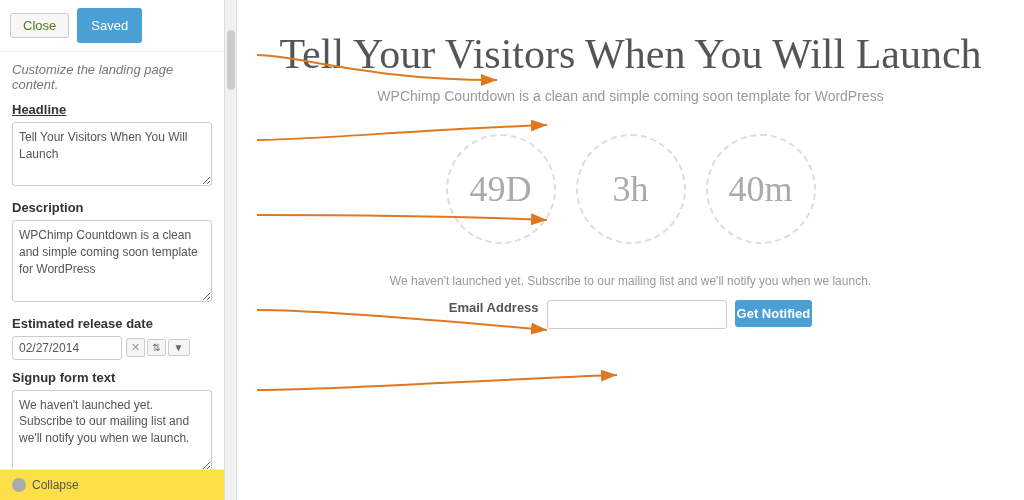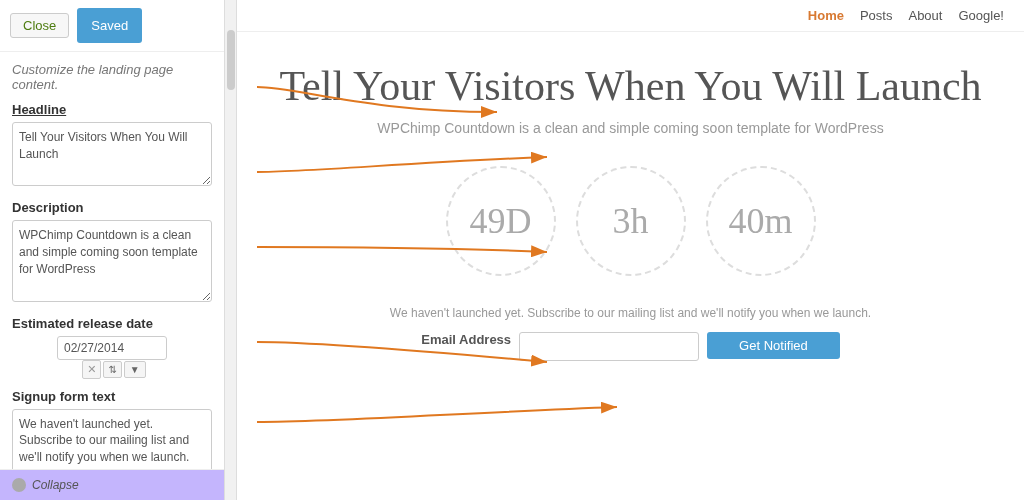--- a/index.html
+++ b/index.html
@@ -67,21 +67,20 @@
       padding: 6px;
       font-size: 12px;
       color: #555;
       resize: vertical;
       font-family: Arial, sans-serif;
       line-height: 1.4;
     }
     .date-input-wrap {
       display: flex;
       align-items: center;
-      flex-direction: column;
     }
     .date-input {
       border: 1px solid #ccc;
       border-radius: 3px;
       padding: 4px 6px;
       font-size: 12px;
       color: #555;
       width: 110px;
     }
     .date-controls {
@@ -113,25 +112,24 @@
       color: #666;
       cursor: pointer;
       background: #f5f5f5;
       border: 1px solid #ccc;
       padding: 2px 5px;
       border-radius: 2px;
     }
     .left-footer {
       border-top: 1px solid #eee;
       padding: 8px 12px;
-      background: #c4b5fd;
+      background: #fde047;
       display: flex;
       align-items: center;
       gap: 6px;
-      font-style: italic;
     }
     .collapse-icon {
       width: 14px;
       height: 14px;
       background: #aaa;
       border-radius: 50%;
       display: inline-block;
     }
     .collapse-label {
       font-size: 12px;
@@ -233,24 +231,25 @@
       border-radius: 3px;
       padding: 6px 10px;
       font-size: 13px;
       width: 180px;
       color: #999;
     }
     .get-notified-btn {
       background: #4a9fd4;
       border: none;
       border-radius: 3px;
-      padding: 6px 32px;
+      padding: 6px 2px;
       font-size: 13px;
       color: #fff;
       cursor: pointer;
+      font-weight: bold;
     }
     svg.arrows-svg {
       position: absolute;
       top: 0;
       left: 0;
       width: 100%;
       height: 100%;
       pointer-events: none;
       overflow: visible;
     }
@@ -305,26 +304,20 @@
       <span class="collapse-icon"></span>
       <span class="collapse-label">Collapse</span>
     </div>
   </div>
 
   <div style="width:12px; background:#f1f1f1; border-right:1px solid #ddd; position:relative; flex-shrink:0;">
     <div style="width:8px;height:60px;background:#ccc;border-radius:4px;margin:2px auto;margin-top:30px;"></div>
   </div>
 
   <div class="right-panel">
-    <nav class="preview-nav">
-      <a class="nav-link active">Home</a>
-      <a class="nav-link">Posts</a>
-      <a class="nav-link">About</a>
-      <a class="nav-link">Google!</a>
-    </nav>
 
     <div class="preview-body">
 
       <svg class="arrows-svg" xmlns="http://www.w3.org/2000/svg">
 
         <defs>
           <marker id="arrowhead" markerWidth="8" markerHeight="6" refX="8" refY="3" orient="auto">
             <polygon points="0 0, 8 3, 0 6" fill="#e07820"></polygon>
           </marker>
         </defs>

